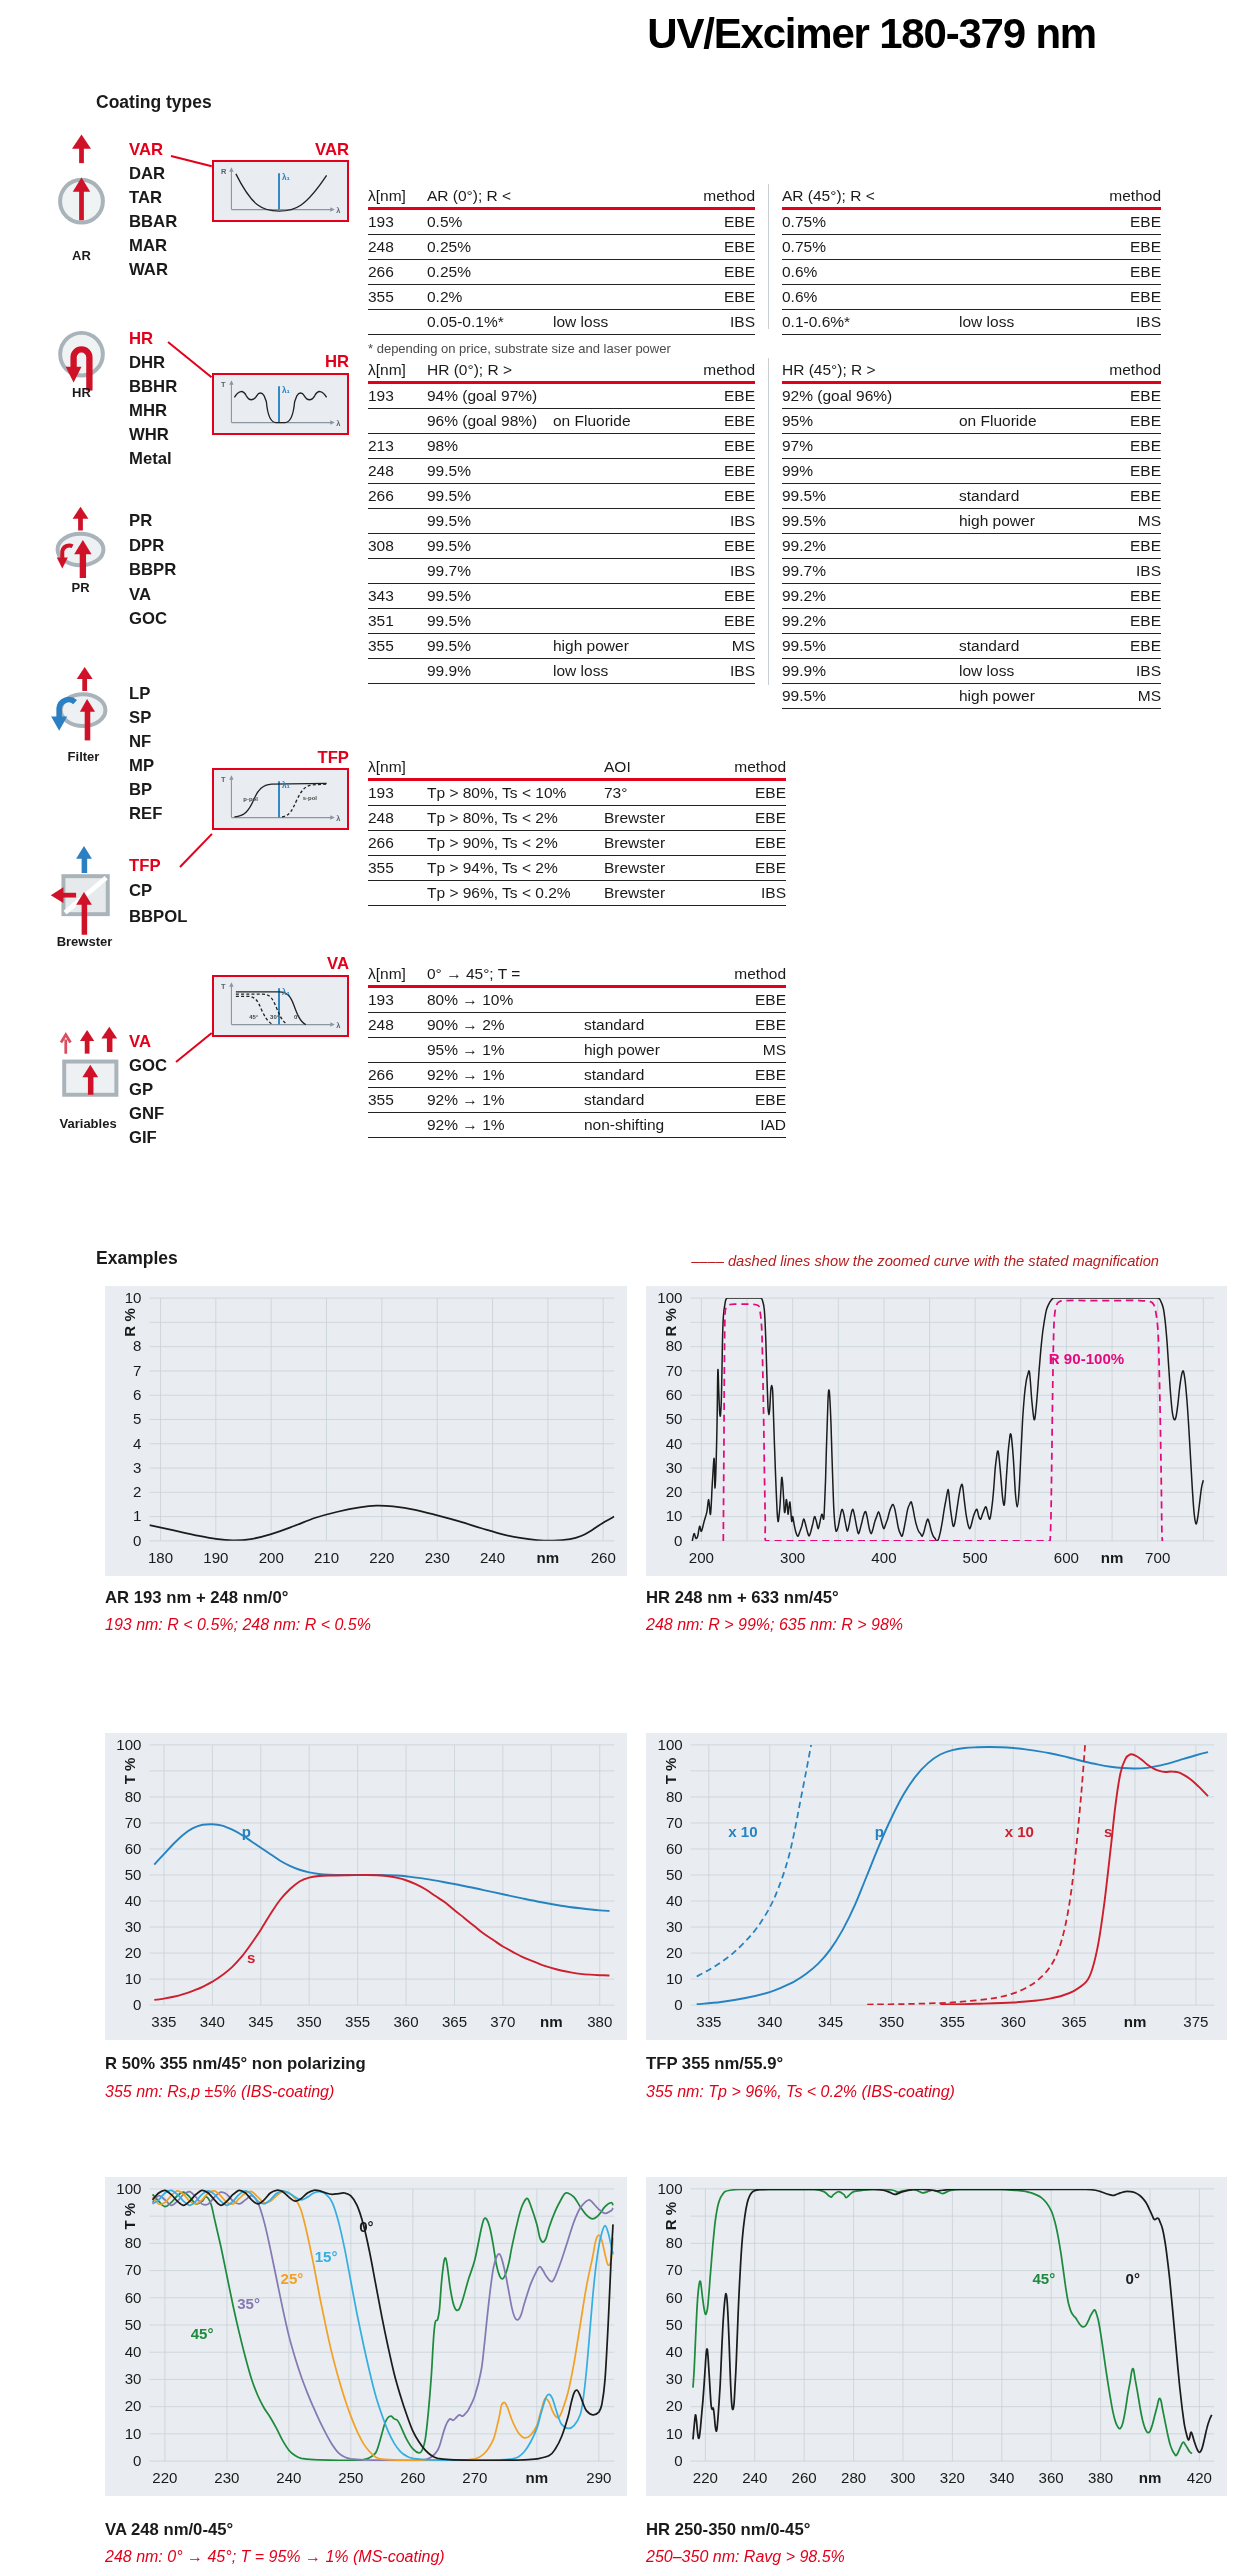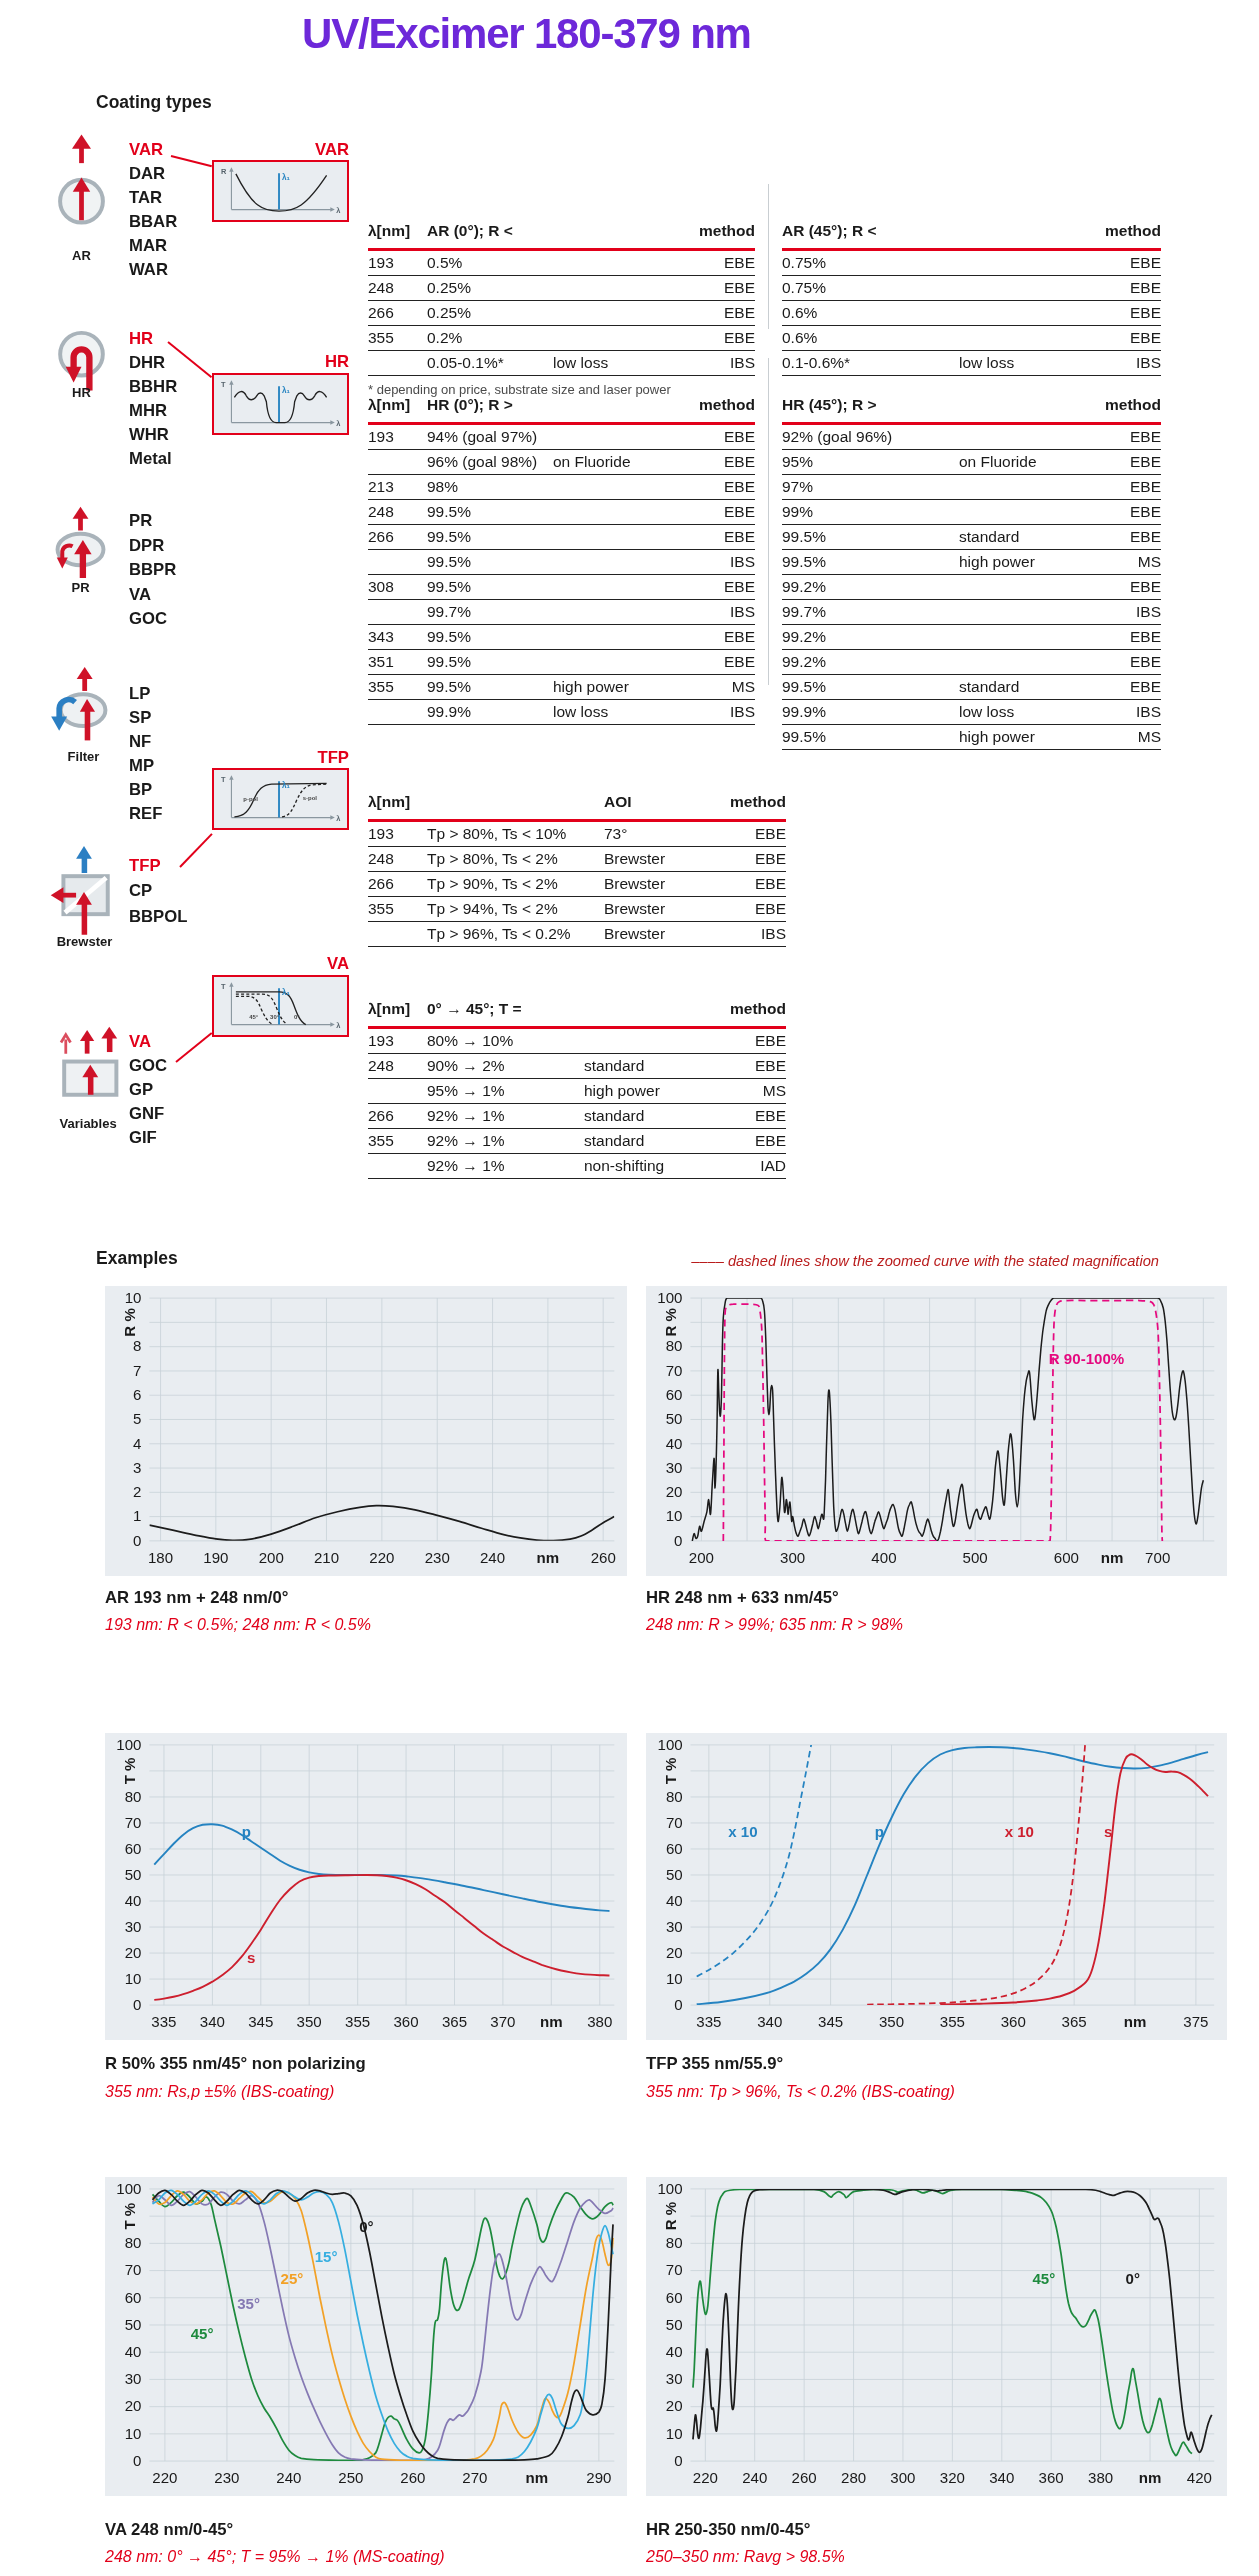--- a/index.html
+++ b/index.html
@@ -1,38 +1,38 @@
 <!DOCTYPE html>
 <html style="font-size:12.7px"><head>
 <meta charset="utf-8">
 <style>
   html,body{margin:0;padding:0;background:#fff;}
   #page{position:relative;width:1260px;height:2576px;background:#fff;
         font-family:"Liberation Sans",sans-serif;color:#1a1a1a;overflow:hidden;}
   .abs{position:absolute;}
-  .title{font-size:42px;font-weight:bold;color:#6d28d9;letter-spacing:-1.2px;white-space:nowrap;text-align:left;}
+  .title{font-size:42px;font-weight:bold;color:#000000;letter-spacing:-1.2px;white-space:nowrap;text-align:right;}
   .h2{font-size:17.5px;font-weight:bold;margin-left:40px;}
   .group-label{font-size:13px;font-weight:bold;text-align:center;}
   .list > div{height:24px;font-size:16.7px;font-weight:bold;white-space:nowrap;}
   .list.lh31 > div{height:24.6px;}
   .list.lh32 > div{height:25.4px;}
   .badge{font-size:16.7px;font-weight:bold;color:#e2001a;text-align:right;width:159px;}
   .inset{width:137px;height:62px;background:#e9edf1;border:2px solid #e2001a;box-sizing:border-box;}
   .inset svg{display:block;width:100%;height:100%;}
   .callout{height:2px;background:#e2001a;transform-origin:0 50%;}
   .ax{stroke:#8a97a0;stroke-width:1.5;fill:none;}
   .axh{fill:#8a97a0;}
   .mark{stroke:#2583c1;stroke-width:2.5;}
   .icurve{stroke:#222;stroke-width:1.8;fill:none;}
   .icurve.dash{stroke-dasharray:4 3;}
   .ilab{font-size:10px;font-weight:bold;fill:#55626b;}
   .imark{font-size:11px;font-weight:bold;fill:#2583c1;}
   .ismall{font-size:8px;font-weight:bold;fill:#444;}
   .ttable{position:absolute;}
-  .thead{display:flex;height:24px;align-items:flex-end;padding-bottom:8px;font-weight:bold;font-size:15.5px;margin-top:35px;}
+  .thead{display:flex;height:24px;align-items:flex-end;padding-bottom:2px;font-weight:normal;font-size:15.5px;}
   .redrule{height:2.8px;background:#e2001a;}
   .trow{display:flex;height:24px;align-items:center;border-bottom:1px solid #222;font-size:15.5px;white-space:nowrap;}
   .c-lam{width:59px;flex:none;}
   .c-val{flex:1;}
   .c-note{width:143px;flex:none;margin-left:8px;}
   .c-aoi{width:123px;flex:none;}
   .c-meth{width:59px;flex:none;text-align:right;}
   .vdiv{width:1.2px;background:#c9ced2;}
   .footnote{font-size:13px;color:#4a4a4a;}
   .rednote{font-size:16.7px;font-style:italic;color:#e2001a;line-height:29px;}

